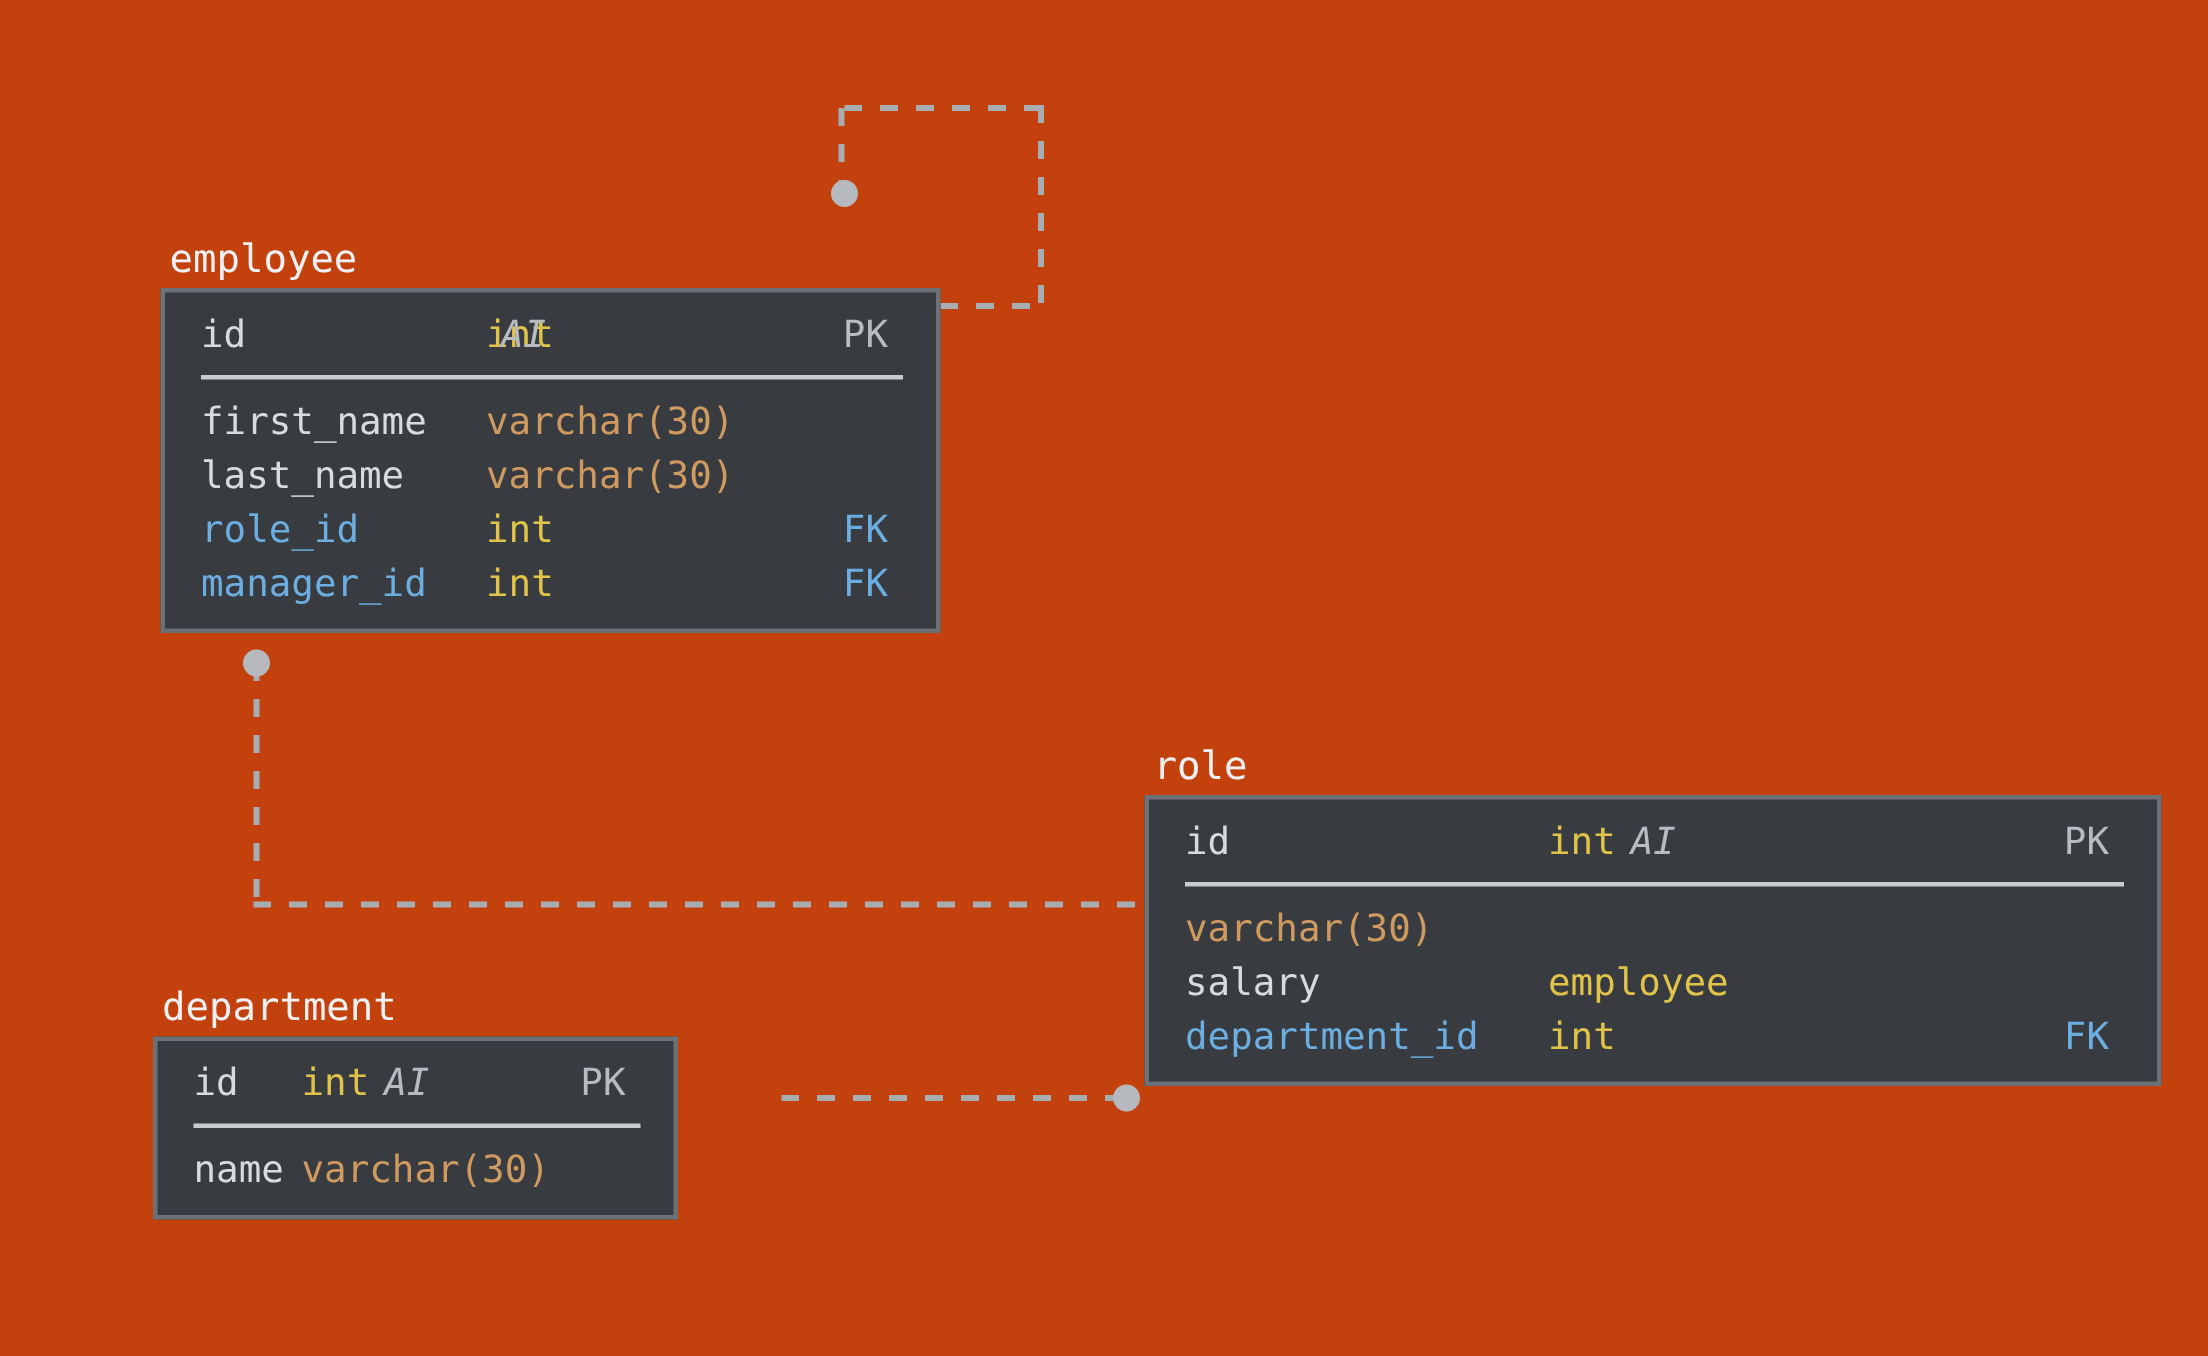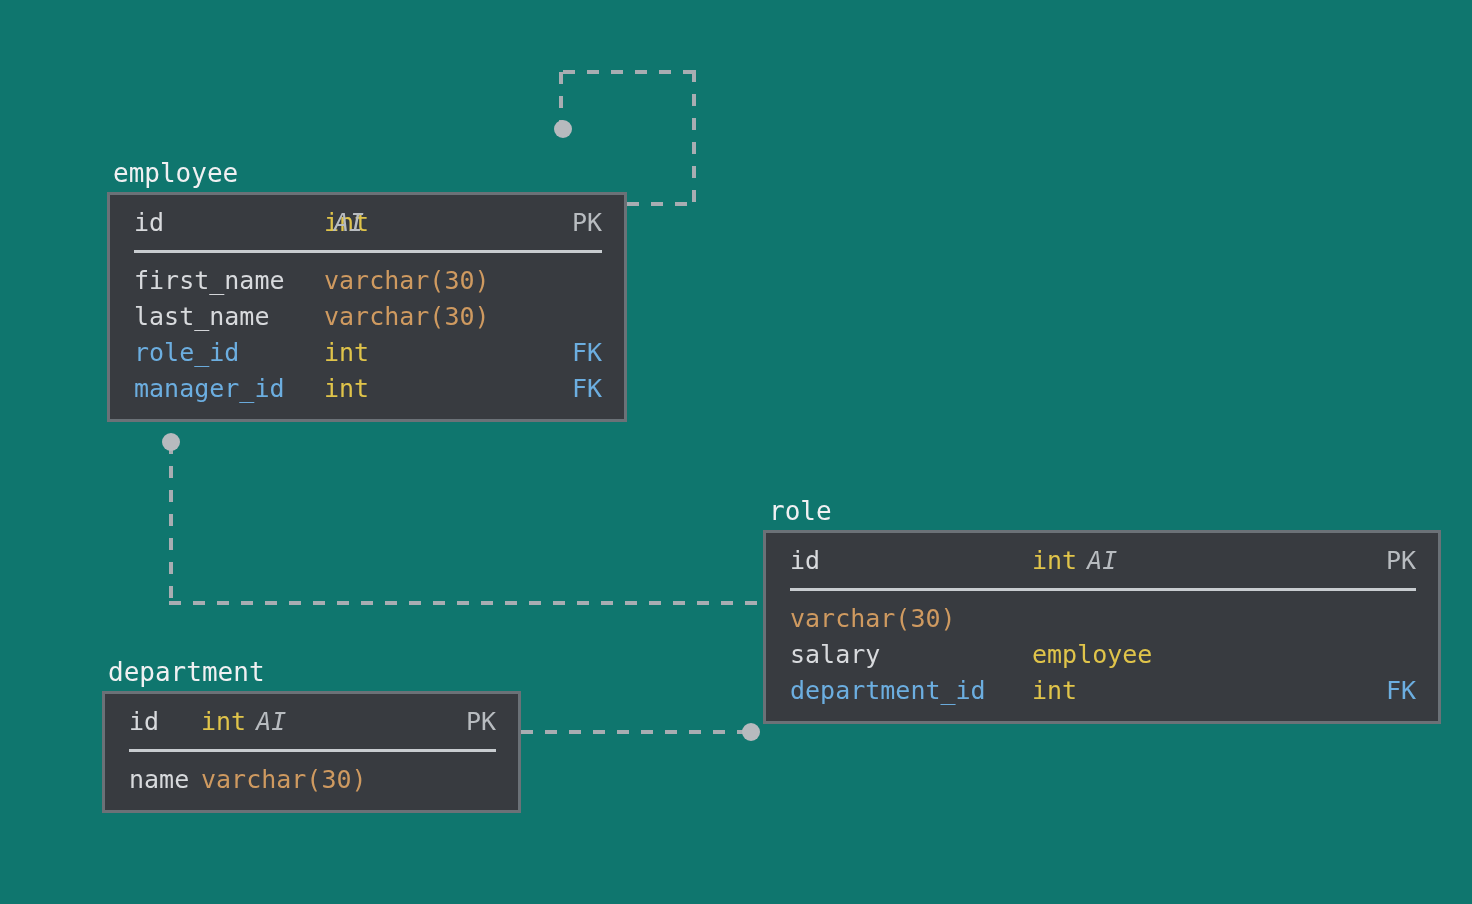--- a/index.html
+++ b/index.html
@@ -4,21 +4,21 @@
 <style>
   html, body {
     margin: 0;
     padding: 0;
     background: #45474b;
   }
   #canvas {
     position: relative;
     width: 1472px;
     height: 904px;
-    background: #0f766e;
+    background: #c2410c;
     overflow: hidden;
     font-family: "DejaVu Sans Mono", "Liberation Mono", monospace;
   }
 
   
   .entity {
     position: absolute;
   }
   .entity-title {
     position: absolute;
@@ -36,21 +36,21 @@
     border: 3px solid #6b7177;
     background: #383b40;
     padding: 10px 0 12px 0;
   }
   .row {
     display: flex;
     align-items: baseline;
     white-space: nowrap;
     font-size: 25px;
     line-height: 36px;
-    padding: 0 22px 0 24px;
+    padding: 0 32px 0 24px;
   }
   .col-name  { color: #d8dadd; }
   .col-name.fk { color: #6caee0; }
   .col-type  { color: #e0c44a; }
   .col-type.str { color: #cf9a60; }
   .col-ai    { color: #b8bcc0; padding-left: 10px; font-style: italic; }
   .col-key   { margin-left: auto; color: #b8bcc0; }
   .col-key.fk { color: #6caee0; }
   .divider {
     height: 3px;
@@ -166,21 +166,21 @@
 
       <div class="row">
         <span class="col-name fk">department_id</span>
         <span class="col-type">int</span>
         <span class="col-key fk">FK</span>
       </div>
 
     </div>
   </div>
 
-  <div class="entity t-department" style="left:102px; top:691px; width:419px;">
+  <div class="entity t-department" style="left:102px; top:691px; width:350px;">
     <div class="entity-title">department</div>
     <div class="entity-box">
 
       <div class="row">
         <span class="col-name">id</span>
         <span class="col-type">int</span>
         <span class="col-ai">AI</span>
         <span class="col-key">PK</span>
       </div>
 

